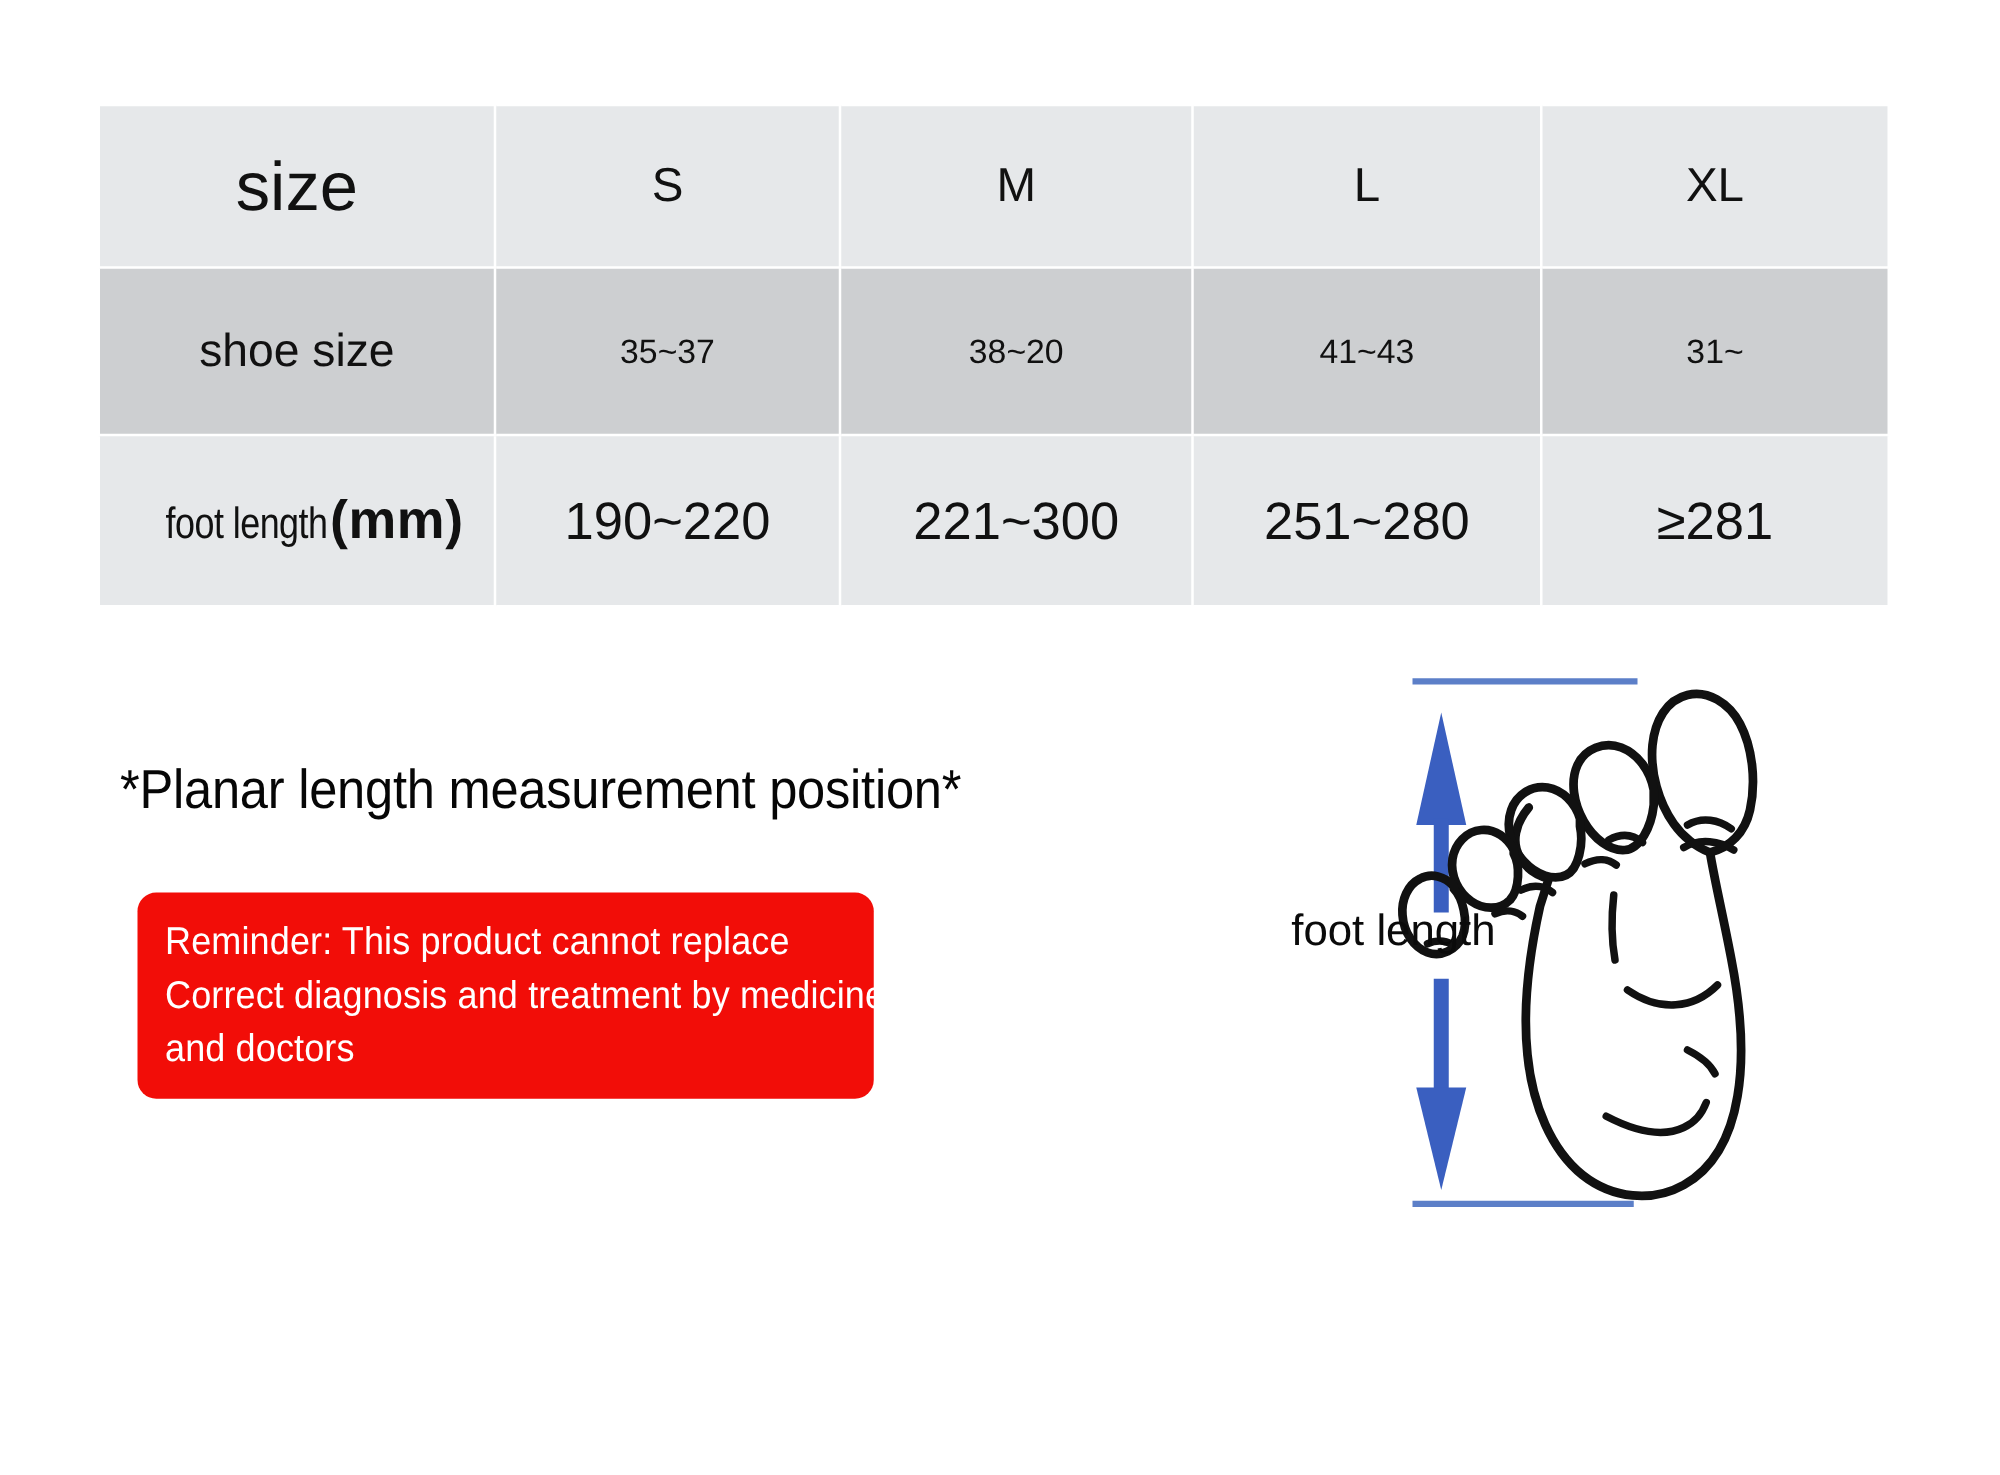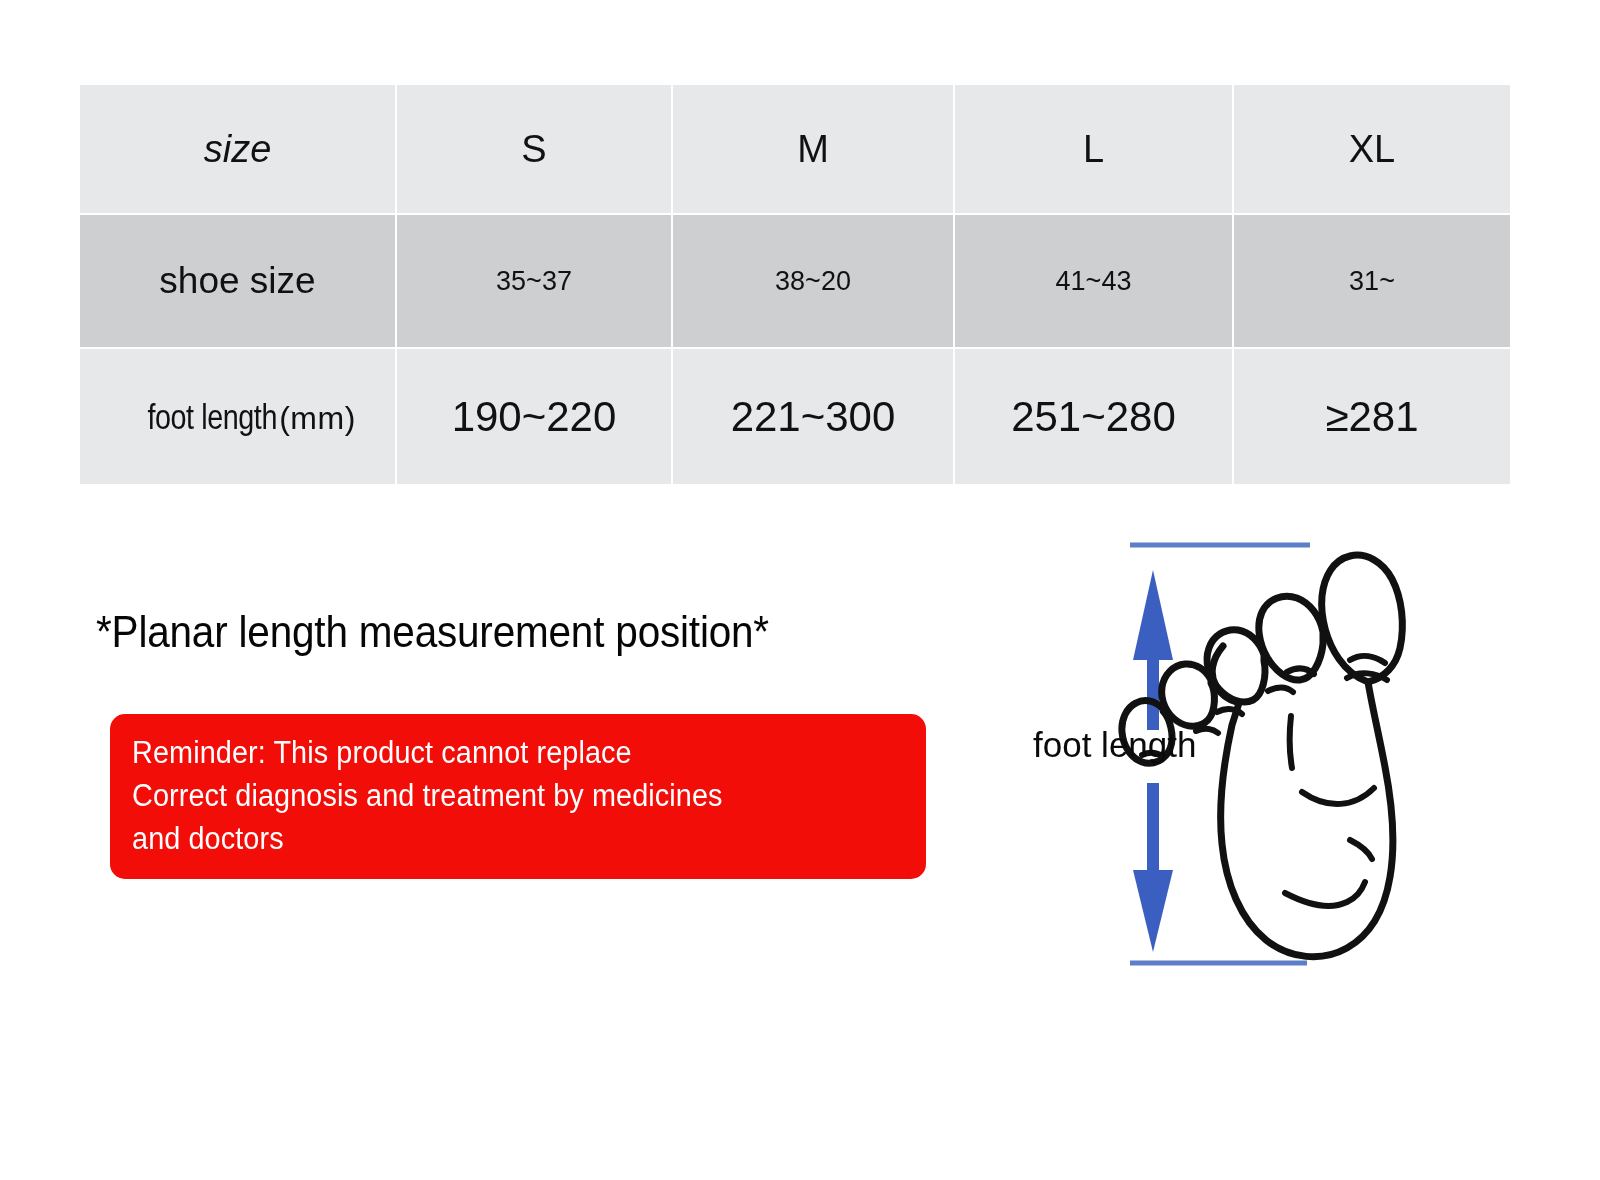--- a/index.html
+++ b/index.html
@@ -41,25 +41,24 @@
   .col-s     { width: 276px; }
   .col-m     { width: 282px; }
   .col-l     { width: 279px; }
   .col-xl    { width: 278px; }
 
   .tr-head { height: 130px; }
   .tr-shoe { height: 134px; }
   .tr-foot { height: 137px; }
 
   .cell-size-title {
-    font-size: 38px;
+    font-size: 55px;
     font-weight: 400;
     letter-spacing: 0px;
     color: #0b0b0b;
-    font-style: italic;
   }
   .cell-head {
     font-size: 38px;
     font-weight: 400;
     color: #2a2a2a;
   }
   .cell-rowlabel {
     font-size: 37px;
     font-weight: 400;
     color: #101010;
@@ -83,45 +82,46 @@
   }
   .footlen-main {
     font-size: 35px;
     font-family: "Liberation Sans Narrow", "Liberation Sans", sans-serif;
     transform: scaleX(0.82);
     transform-origin: right center;
     display: inline-block;
     letter-spacing: -0.5px;
   }
   .footlen-unit {
-    font-size: 32px;
+    font-size: 43px;
     display: inline-block;
     margin-left: 2px;
     letter-spacing: 0.5px;
+    font-weight: bold;
   }
 
   
   #planar-note {
     position: absolute;
     left: 96px;
     top: 607px;
     font-size: 44px;
     color: #060606;
     white-space: nowrap;
     transform: scaleX(0.92);
     transform-origin: left center;
     letter-spacing: -0.2px;
   }
 
   
   #reminder-box {
     position: absolute;
     left: 110px;
     top: 714px;
-    width: 816px;
+    width: 589px;
     height: 165px;
     background: #f20d08;
     border-radius: 15px;
     box-sizing: border-box;
     padding: 17px 0 0 22px;
   }
   .reminder-line {
     color: #ffffff;
     font-size: 31px;
     line-height: 43px;

